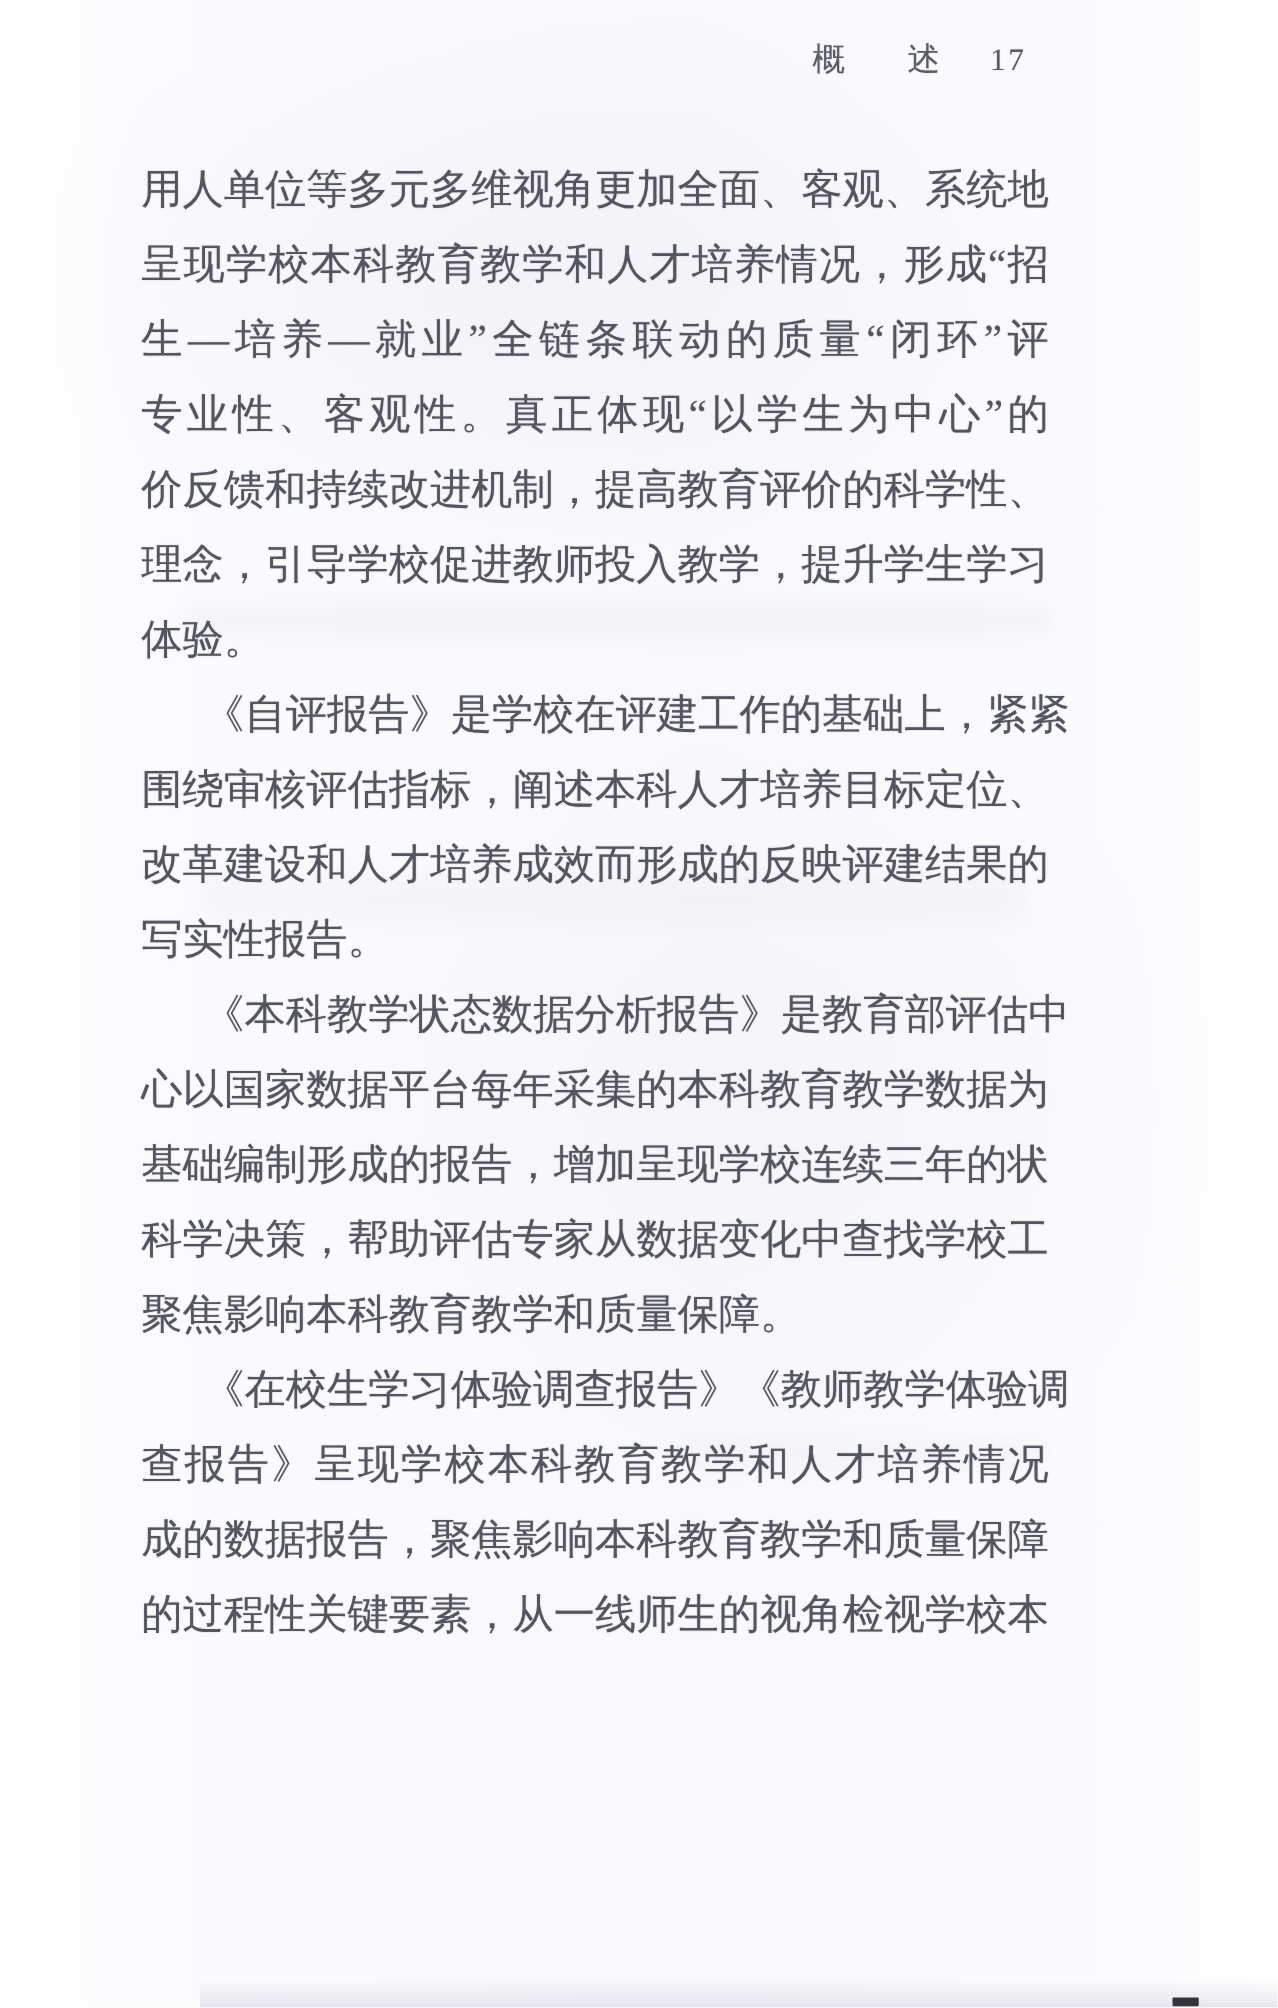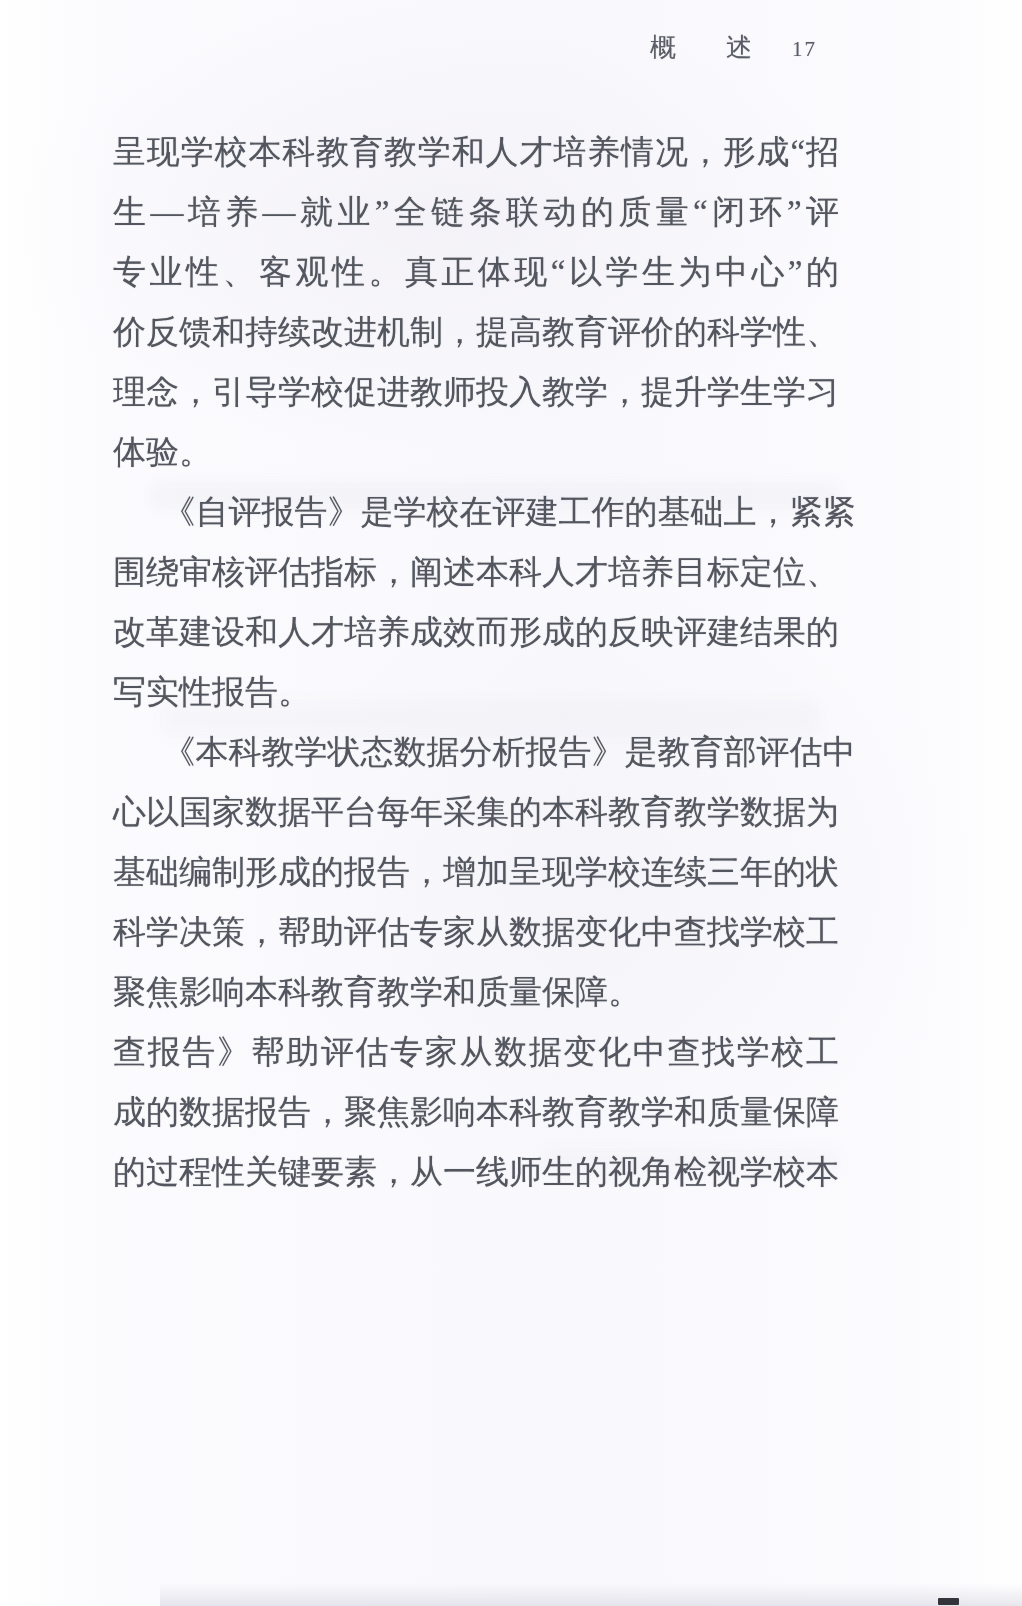--- a/index.html
+++ b/index.html
@@ -30,21 +30,21 @@
     left: 650px;
     top: 30px;
     display: flex;
     align-items: baseline;
     font-size: 26px;
     color: #5a5d65;
     text-shadow: 0 0 1px rgba(96,100,110,0.45);
     white-space: nowrap;
   }
   .head-char-2 { margin-left: 50px; }
-  .head-page  { margin-left: 40px; font-size: 21px; letter-spacing: 2px; }
+  .head-page  { margin-left: 40px; font-size: 25px; letter-spacing: 2px; }
 
   .body-text {
     position: absolute;
     left: 113px;
     top: 122px;
     width: 726px;
     color: #53565e;
     text-shadow: 0 0 1px rgba(88,92,101,0.5);
   }
   .line {
@@ -101,35 +101,37 @@
   <div class="smudge smudge-b"></div>
   <div class="smudge smudge-c"></div>
 
   <header class="running-head">
     <span class="head-char">概</span>
     <span class="head-char head-char-2">述</span>
     <span class="head-page">17</span>
   </header>
 
   <main class="body-text" id="body-lines">
+      <div class="line">用人单位等多元多维视角更加全面、客观、系统地</div>
       <div class="line">呈现学校本科教育教学和人才培养情况，形成“招</div>
       <div class="line">生—培养—就业”全链条联动的质量“闭环”评</div>
       <div class="line">专业性、客观性。真正体现“以学生为中心”的</div>
       <div class="line">价反馈和持续改进机制，提高教育评价的科学性、</div>
       <div class="line">理念，引导学校促进教师投入教学，提升学生学习</div>
       <div class="line short">体验。</div>
       <div class="line indent">《自评报告》是学校在评建工作的基础上，紧紧</div>
       <div class="line">围绕审核评估指标，阐述本科人才培养目标定位、</div>
       <div class="line">改革建设和人才培养成效而形成的反映评建结果的</div>
       <div class="line short">写实性报告。</div>
       <div class="line indent">《本科教学状态数据分析报告》是教育部评估中</div>
       <div class="line">心以国家数据平台每年采集的本科教育教学数据为</div>
       <div class="line">基础编制形成的报告，增加呈现学校连续三年的状</div>
       <div class="line">科学决策，帮助评估专家从数据变化中查找学校工</div>
       <div class="line short">聚焦影响本科教育教学和质量保障。</div>
-      <div class="line">查报告》帮助评估专家从数据变化中查找学校工</div>
+      <div class="line indent">《在校生学习体验调查报告》《教师教学体验调</div>
+      <div class="line">查报告》呈现学校本科教育教学和人才培养情况</div>
       <div class="line">成的数据报告，聚焦影响本科教育教学和质量保障</div>
       <div class="line">的过程性关键要素，从一线师生的视角检视学校本</div>
     </main>
 
   <div class="bottom-band"></div>
   <div class="corner-mark"></div>
 </div>
 
 </body></html>

